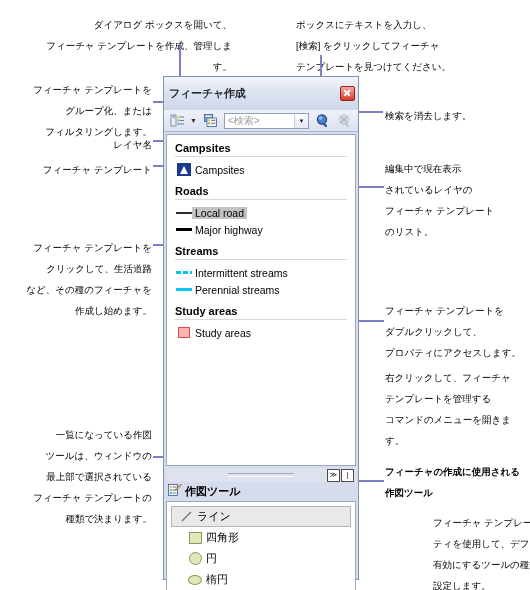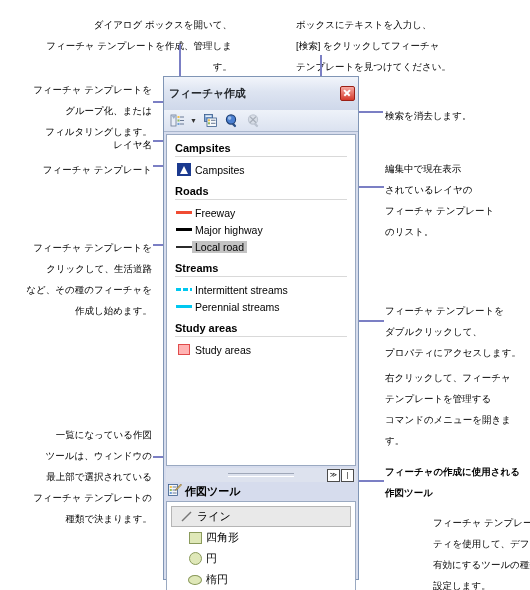--- a/index.html
+++ b/index.html
@@ -378,20 +378,24 @@
       <svg width="15" height="15" viewBox="0 0 15 15">
         <rect x="1.5" y="1.5" width="8" height="7" fill="#7ea6d8" stroke="#3a5c8c" stroke-width="0.8"></rect>
         <rect x="2.5" y="2.5" width="6" height="1.3" fill="#ffffff"></rect>
         <rect x="4" y="5" width="9.5" height="8.5" fill="#f6f8fb" stroke="#3a5c8c" stroke-width="0.8"></rect>
         <rect x="5" y="6.3" width="2" height="2" fill="#f2c14b"></rect>
         <rect x="5" y="9.3" width="2" height="2" fill="#8fbb5c"></rect>
         <rect x="8" y="6.8" width="4.5" height="1" fill="#6a7a95"></rect>
         <rect x="8" y="9.8" width="4.5" height="1" fill="#6a7a95"></rect>
       </svg>
     </span>
+    <span class="search-box">
+      <span class="search-input-text">&lt;検索&gt;</span>
+      <span class="search-drop">▼</span>
+    </span>
     <span class="tb-btn">
       <svg width="16" height="16" viewBox="0 0 16 16">
         <circle cx="7" cy="6.5" r="4.6" fill="#4b7fd0" stroke="#1d3f74" stroke-width="1.1"></circle>
         <circle cx="5.6" cy="5.1" r="1.8" fill="#a9c8ef" opacity="0.85"></circle>
         <rect x="9.3" y="9.6" width="4.6" height="2.3" rx="1" fill="#2b4f86" transform="rotate(45 9.3 9.6)"></rect>
       </svg>
     </span>
     <span class="tb-btn">
       <svg width="16" height="16" viewBox="0 0 16 16" opacity="0.45">
         <circle cx="7" cy="6.5" r="4.6" fill="#c9cfd8" stroke="#8e98a6" stroke-width="1.1"></circle>
@@ -407,37 +411,31 @@
     <div class="grp-rule"></div>
     <div class="tpl-row">
       <span class="swatch">
           <span class="sw-tri"></span>
         </span>
       <span class="tpl-label">Campsites</span>
     </div>
 
     <div class="grp-head">Roads</div>
     <div class="grp-rule"></div>
-    <div class="tpl-row">
+    <div class="tpl-row selected">
       <span class="swatch">
-          <span class="sw-line" style="background:#f04b32"></span>
-        </span>
-      <span class="tpl-label">Freeway</span>
+          <span class="sw-line-thin" style="background:#2b2b2b"></span>
+        </span>
+      <span class="tpl-label">Local road</span>
     </div>
     <div class="tpl-row">
       <span class="swatch">
           <span class="sw-line" style="background:#000000"></span>
         </span>
       <span class="tpl-label">Major highway</span>
-    </div>
-    <div class="tpl-row selected">
-      <span class="swatch">
-          <span class="sw-line-thin" style="background:#2b2b2b"></span>
-        </span>
-      <span class="tpl-label">Local road</span>
     </div>
 
     <div class="grp-head">Streams</div>
     <div class="grp-rule"></div>
     <div class="tpl-row">
       <span class="swatch">
           <span class="sw-dash"></span>
         </span>
       <span class="tpl-label">Intermittent streams</span>
     </div>

